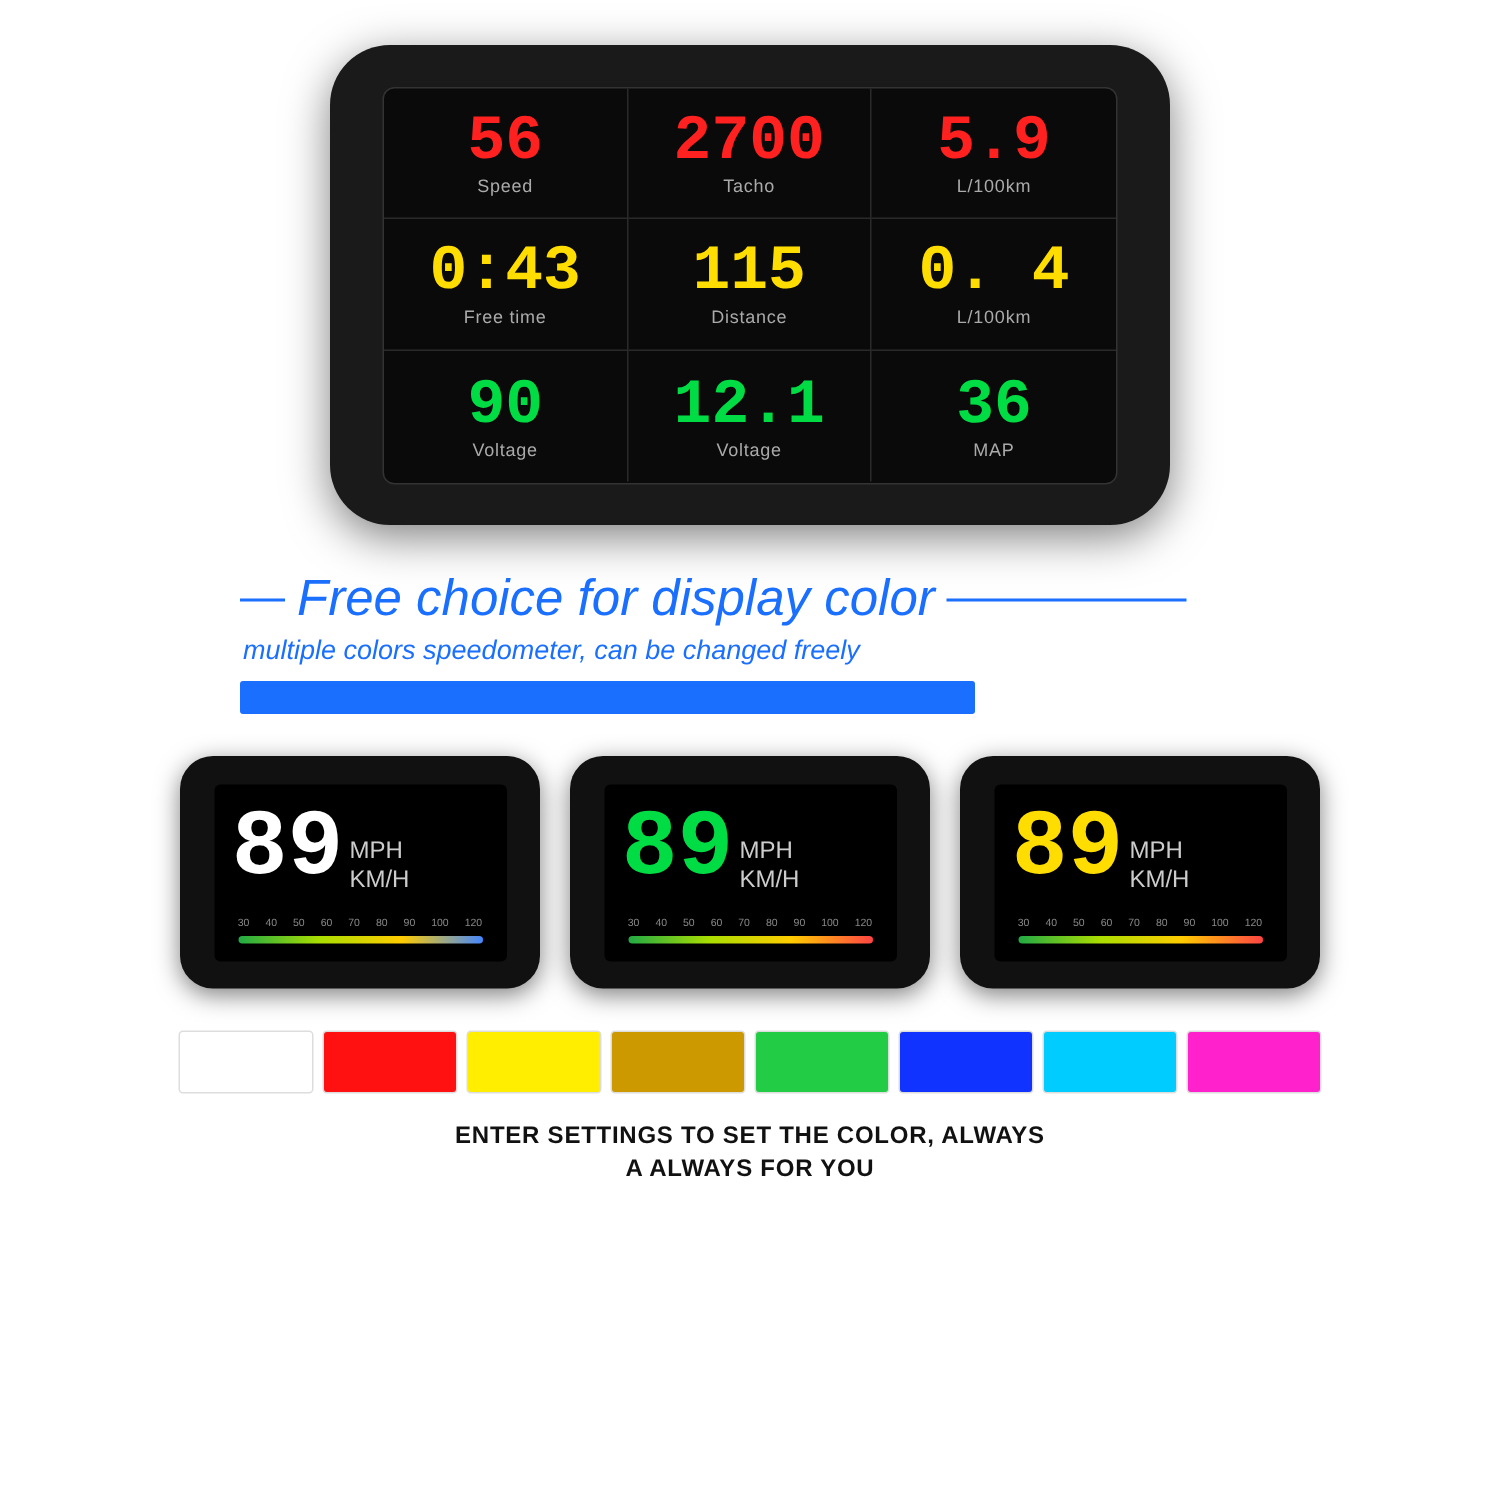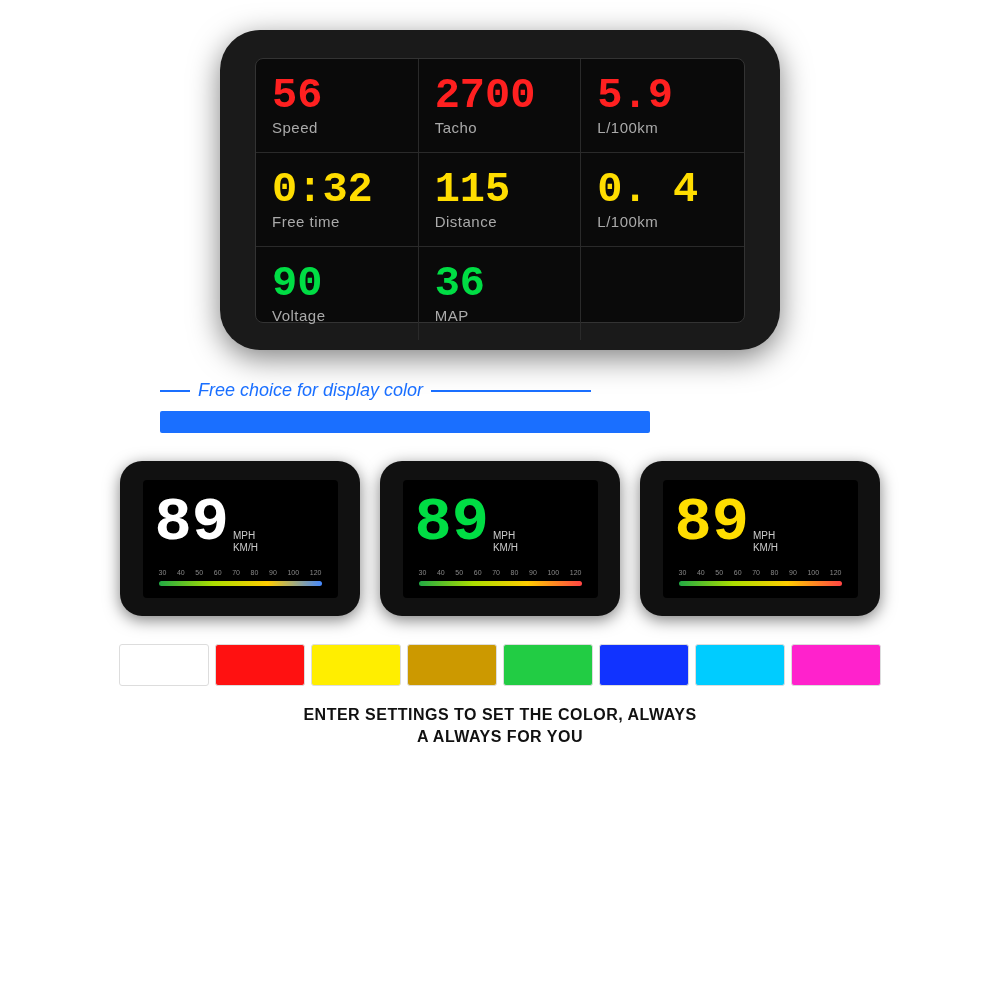--- a/index.html
+++ b/index.html
@@ -33,60 +33,60 @@
       background: #0a0a0a;
       border-radius: 8px;
       display: grid;
       grid-template-columns: repeat(3, 1fr);
       grid-template-rows: repeat(3, 1fr);
       border: 1px solid #333;
     }
     .hud-cell {
       display: flex;
       flex-direction: column;
-      align-items: flex-start;
+      align-items: center;
       justify-content: center;
       border-right: 1px solid #2a2a2a;
       border-bottom: 1px solid #2a2a2a;
-      padding: 16px;
+      padding: 2px;
     }
     .hud-cell:nth-child(3), .hud-cell:nth-child(6), .hud-cell:nth-child(9) {
       border-right: none;
     }
     .hud-cell:nth-child(7), .hud-cell:nth-child(8), .hud-cell:nth-child(9) {
       border-bottom: none;
     }
     .hud-value {
       font-family: 'Courier New', monospace;
       font-weight: bold;
       font-size: 42px;
       line-height: 1;
     }
     .hud-label {
-      font-size: 15px;
+      font-size: 12px;
       color: #aaa;
       margin-top: 2px;
       letter-spacing: 0.5px;
     }
     .red { color: #ff2020; }
     .yellow { color: #ffdd00; }
     .green { color: #00dd44; }
 
     
     .free-choice-section {
       width: 760px;
       margin-top: 30px;
       display: flex;
       flex-direction: column;
       align-items: flex-start;
       padding-left: 40px;
       position: relative;
     }
     .free-choice-title {
-      font-size: 18px;
+      font-size: 34px;
       color: #1a6fff;
       font-style: italic;
       display: flex;
       align-items: center;
       gap: 0;
       position: relative;
     }
     .free-choice-title::before {
       content: '';
       display: inline-block;
@@ -157,21 +157,21 @@
       height: 100%;
       padding: 8px 12px;
     }
     .speedo-number {
       font-family: 'Courier New', monospace;
       font-weight: bold;
       font-size: 62px;
       line-height: 1;
     }
     .speedo-unit {
-      font-size: 10px;
+      font-size: 16px;
       color: #ccc;
       margin-left: 4px;
       line-height: 1.2;
     }
     .speedo-top {
       display: flex;
       align-items: flex-end;
     }
     .speedo-arc {
       width: 100%;
@@ -235,44 +235,49 @@
       </div>
       <div class="hud-cell">
         <div class="hud-value red">2700</div>
         <div class="hud-label">Tacho</div>
       </div>
       <div class="hud-cell">
         <div class="hud-value red">5.9</div>
         <div class="hud-label">L/100km</div>
       </div>
       <div class="hud-cell">
-        <div class="hud-value yellow">0:32</div>
+        <div class="hud-value yellow">0:43</div>
         <div class="hud-label">Free time</div>
       </div>
       <div class="hud-cell">
         <div class="hud-value yellow">115</div>
         <div class="hud-label">Distance</div>
       </div>
       <div class="hud-cell">
         <div class="hud-value yellow">0. 4</div>
         <div class="hud-label">L/100km</div>
       </div>
       <div class="hud-cell">
         <div class="hud-value green">90</div>
         <div class="hud-label">Voltage</div>
       </div>
       <div class="hud-cell">
+        <div class="hud-value green">12.1</div>
+        <div class="hud-label">Voltage</div>
+      </div>
+      <div class="hud-cell">
         <div class="hud-value green">36</div>
         <div class="hud-label">MAP</div>
       </div>
     </div>
 </div>
 
 <div class="free-choice-section">
   <div class="free-choice-title">Free choice for display color</div>
+  <div class="free-choice-subtitle">multiple colors speedometer, can be changed freely</div>
   <div class="free-choice-bar"></div>
 </div>
 
 <div class="devices-row" id="devices-row">
 <div class="mini-device">
       <div class="mini-screen">
         <div class="speedo-display">
           <div class="speedo-top">
             <div class="speedo-number" style="color: rgb(255, 255, 255);">89</div>
             <div class="speedo-unit">MPH<br>KM/H</div>

